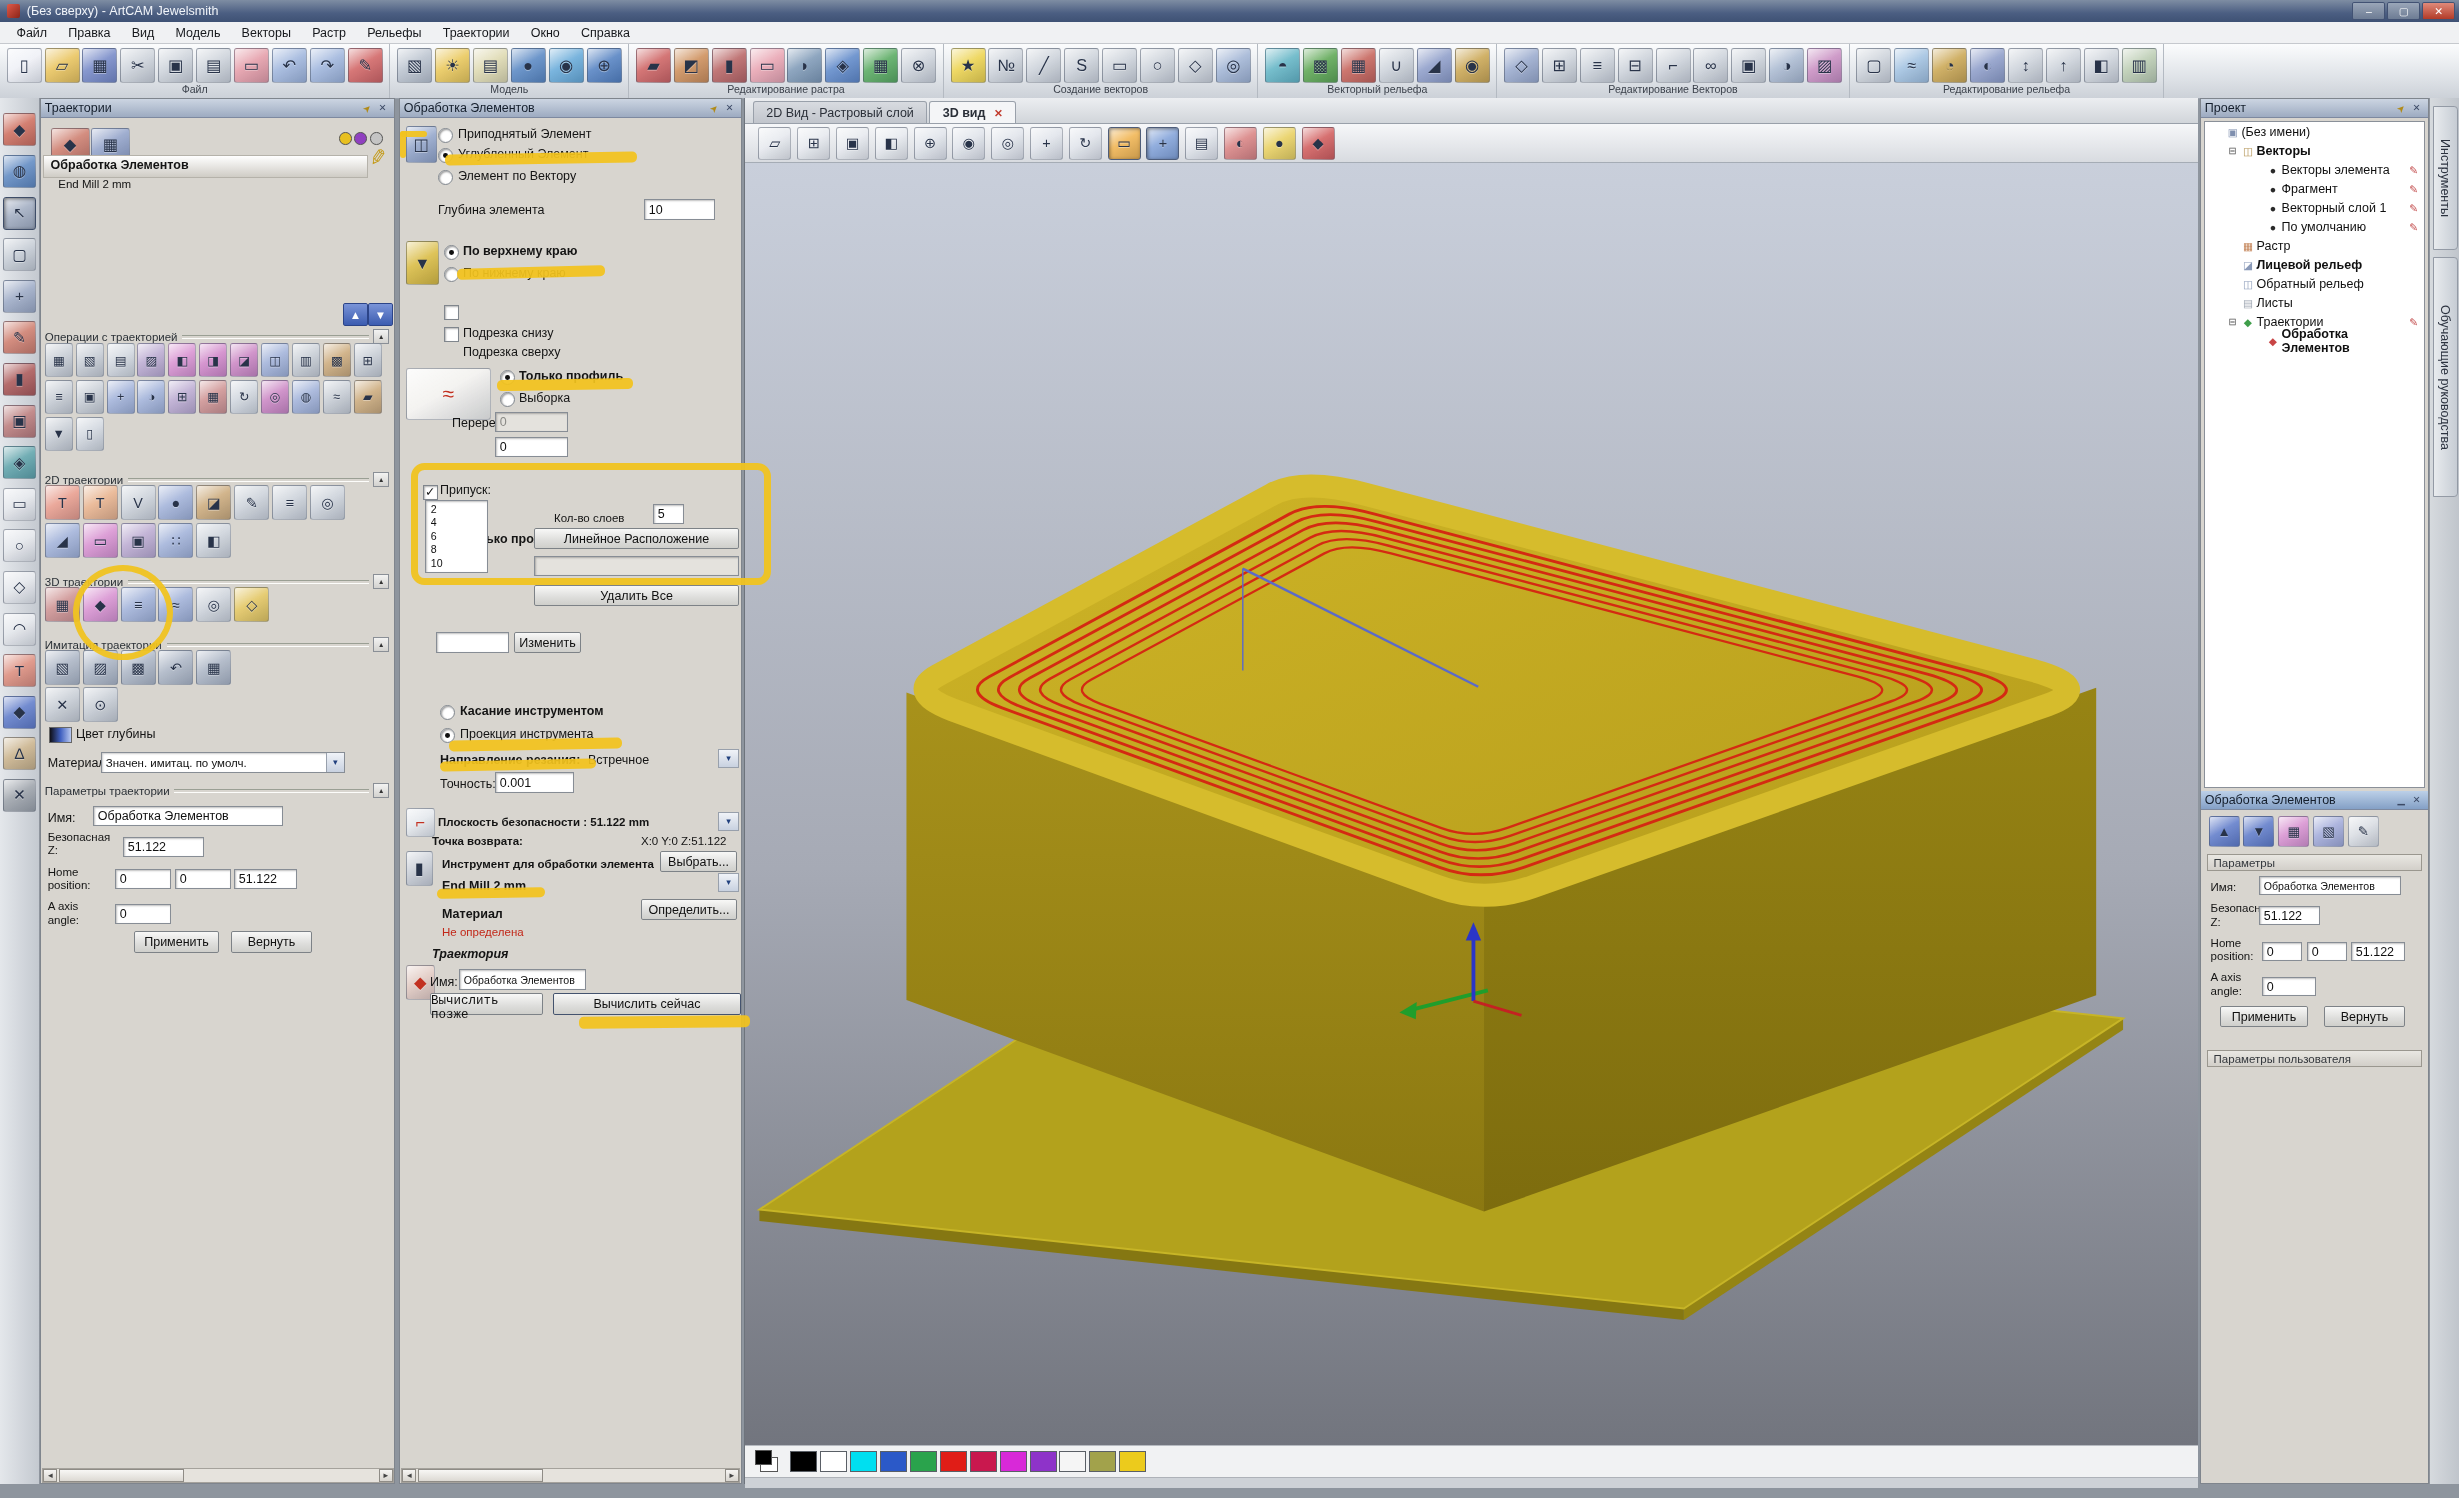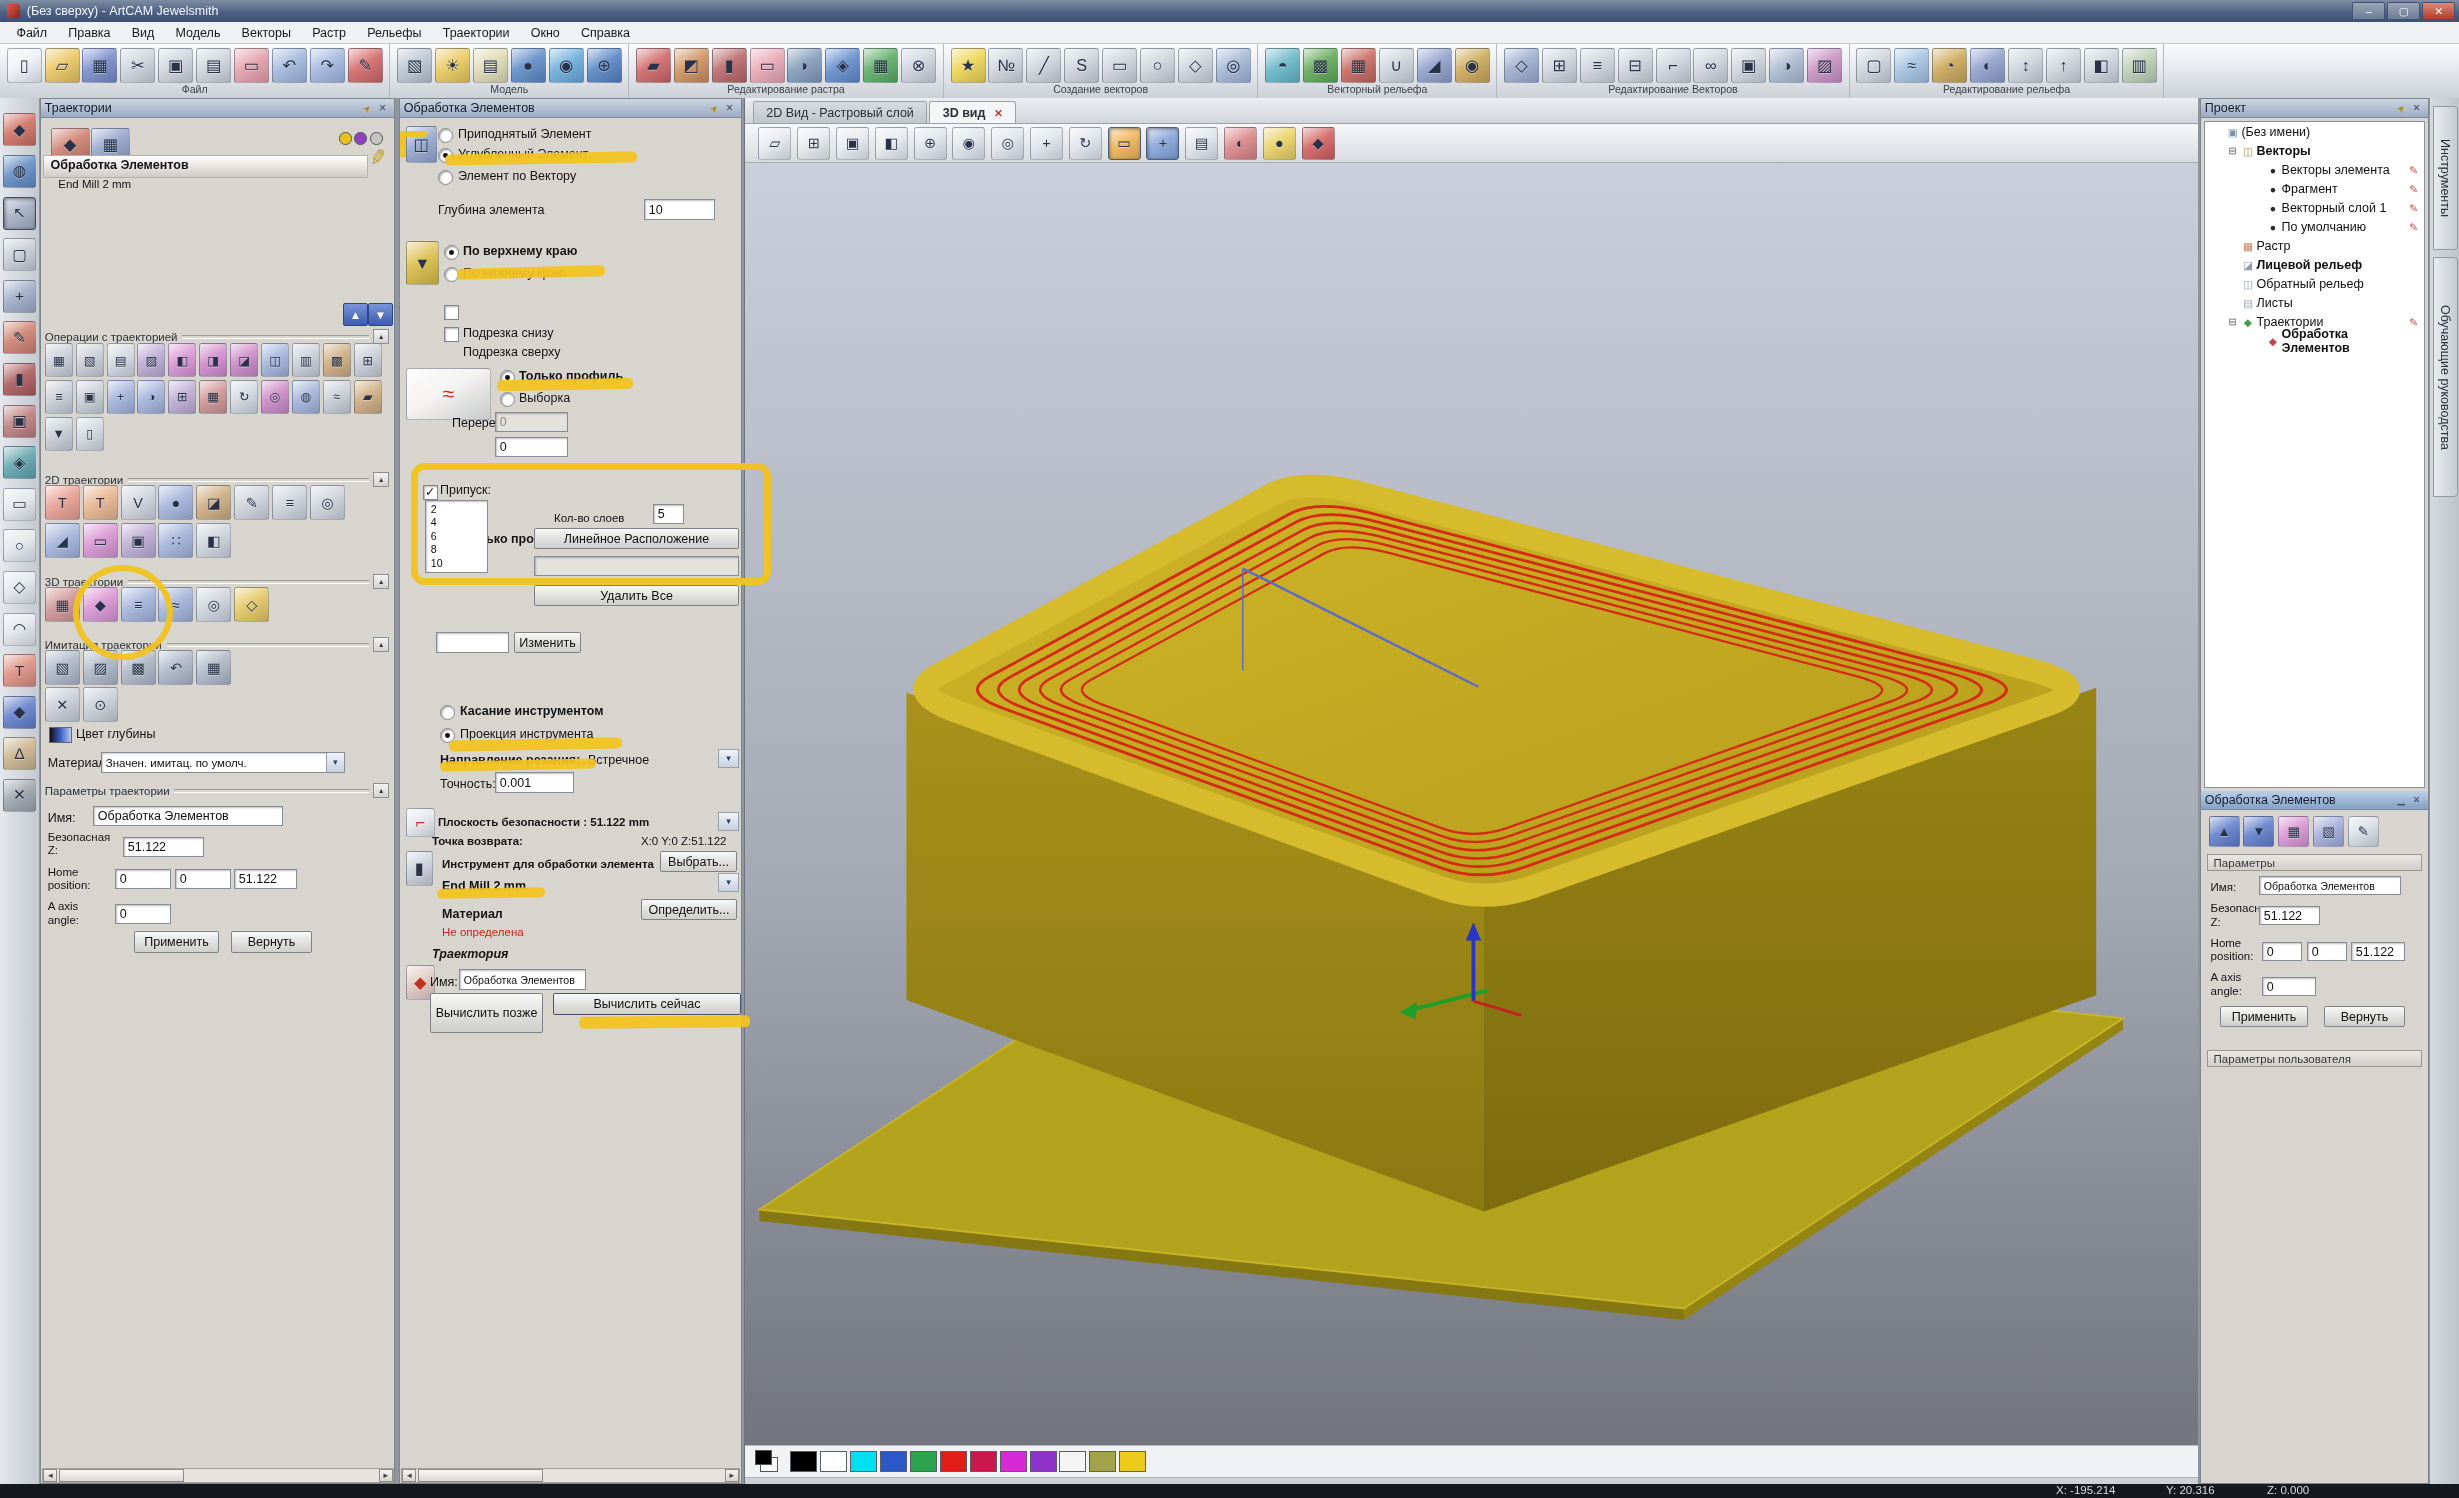--- a/index.html
+++ b/index.html
@@ -515,21 +515,21 @@
     <span class="lbl red sm" style="left:42px;top:827px;">Не определена</span>
     <span class="lbl it" style="left:32px;top:848px;">Траектория</span>
 
     <span class="chip" style="position:absolute;left:5.8px;top:866px;width:27px;height:33px;background-color:#e0c8c0;color:#c23020;">
         <span>◆</span>
       </span>
     <span class="lbl" style="left:30px;top:876px;">Имя:</span>
     <div class="inp" style="left:59px;top:870px;width:127px;height:21px;font-size:10.6px;">
         <span>Обработка Элементов</span>
       </div>
-    <div class="btn" style="left:30px;top:894px;width:113px;height:40px;">
+    <div class="btn" style="left:30px;top:894px;width:113px;height:22px;font-family:Liberation Mono, monospace;">
         <span>Вычислить позже</span>
       </div>
     <div class="btn def" style="left:153px;top:894px;width:188px;height:22px;">
         <span>Вычислить сейчас</span>
       </div>
 
     <div class="scrollh" style="left:1px;top:1369px;width:339px;">
       <span class="sarr">◄</span>
       <span class="sthumb"></span>
       <span class="sarr" style="margin-left:auto;">►</span>
@@ -781,25 +781,20 @@
     <div class="gbar" style="left:5.8px;top:951px;width:215px;">
         <span>Параметры пользователя</span>
       </div>
   </div>
 
   <div class="rightstrip">
     <div class="vtabv" style="top:7.7px;height:144px;">Инструменты</div>
     <div class="vtabv" style="top:159px;height:240px;">Обучающие руководства</div>
   </div>
 
-  <div class="statusbar">
-    <span style="left:2056px;">X: -195.214</span>
-    <span style="left:2166px;">Y: 20.316</span>
-    <span style="left:2267px;">Z: 0.000</span>
-  </div>
 
   <div class="mark-circle" style="left:73px;top:565px;width:88px;height:83px;"></div>
   <div class="mark-box" style="left:411px;top:463px;width:346px;height:108px;"></div>
   <div class="mark" style="left:445px;top:153px;width:192px;height:10.6px;transform:rotate(-1deg);"></div>
   <div class="mark" style="left:457px;top:267px;width:148px;height:10.6px;transform:rotate(-1.5deg);"></div>
   <div class="mark" style="left:497px;top:379px;width:136px;height:10.6px;transform:rotate(-1deg);"></div>
   <div class="mark" style="left:449px;top:739px;width:173px;height:10.6px;transform:rotate(-1deg);"></div>
   <div class="mark" style="left:440px;top:760px;width:156px;height:9.6px;transform:rotate(-1.2deg);"></div>
   <div class="mark" style="left:437px;top:888px;width:108px;height:9.6px;transform:rotate(-1deg);"></div>
   <div class="mark" style="left:579px;top:1016px;width:171px;height:11.5px;transform:rotate(-0.6deg);"></div>

